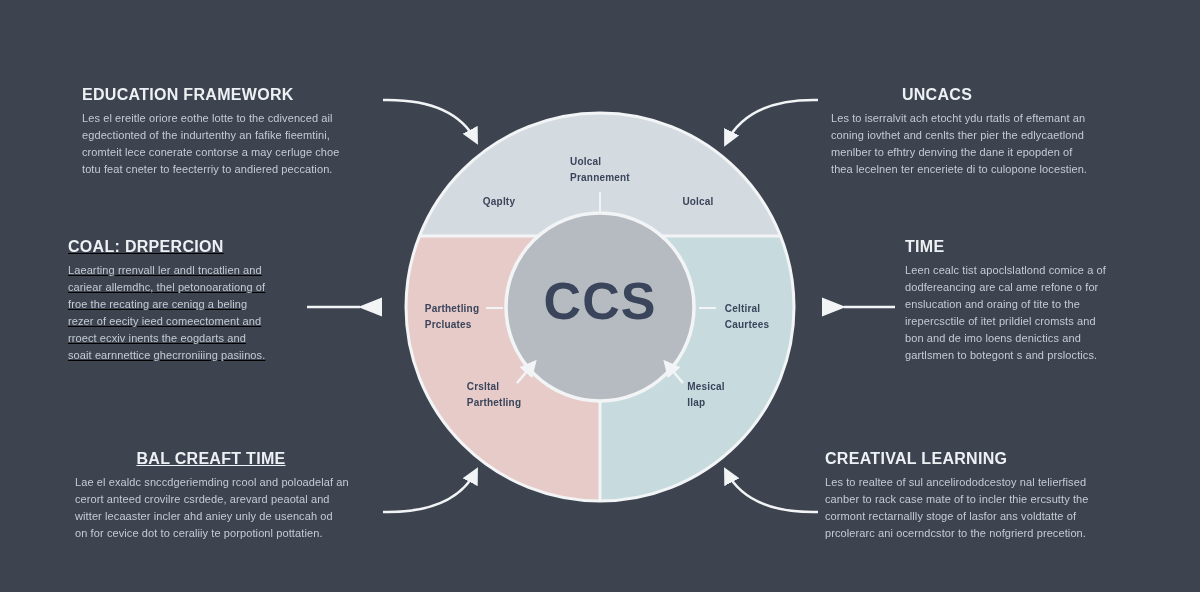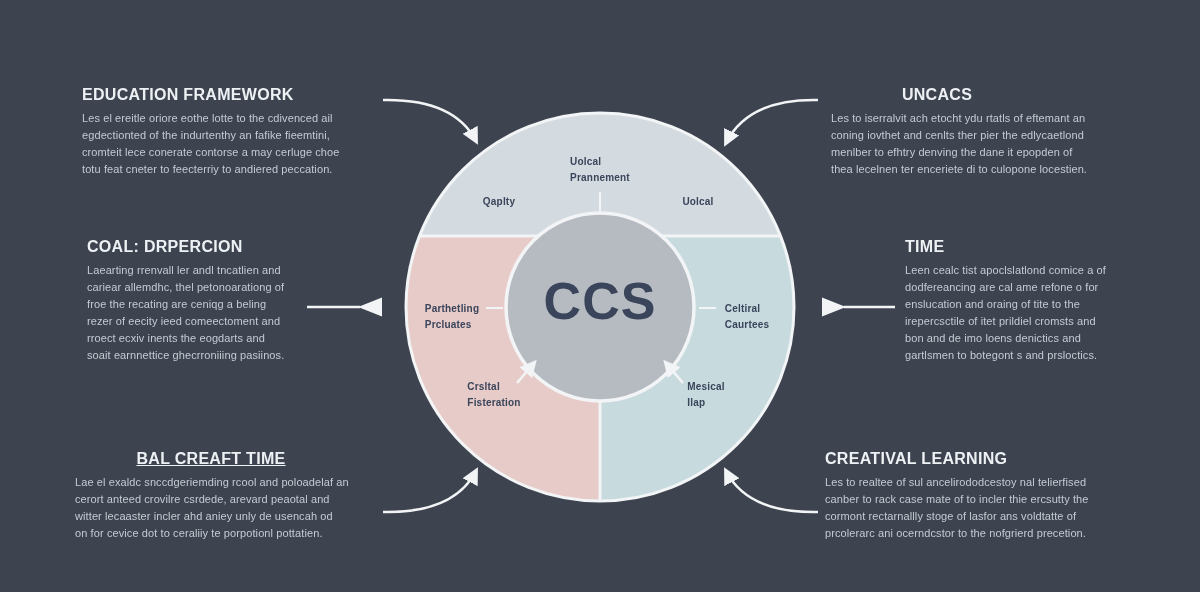--- a/index.html
+++ b/index.html
@@ -29,21 +29,21 @@
     color:var(--heading-text);line-height:18px;
   }
   .block .body{
     margin-top:6px;font-size:11px;line-height:17px;color:var(--body-text);
     white-space:pre-line;letter-spacing:.1px;
   }
   .tl{left:82px;top:86px;width:370px;}
   .tr{left:821px;top:86px;width:335px;}
   .tr h3{width:232px;text-align:center;}
   .tr .body{margin-left:10px;}
-  .ml{left:87px;top:238px;width:245px;}
+  .ml{left:68px;top:238px;width:245px;text-decoration:underline;}
   .mr{left:905px;top:238px;width:262px;}
   .bl{left:75px;top:450px;width:372px;}
   .bl h3{width:272px;text-align:center;text-decoration:underline;}
   .br{left:825px;top:450px;width:340px;}
   .seg-label{
     position:absolute;transform:translate(-50%,-50%);text-align:left;
     color:var(--diagram-text);font-size:10px;font-weight:600;line-height:16px;
     white-space:pre-line;letter-spacing:.2px;
   }
   .center-title{
@@ -97,21 +97,21 @@
 
 <div class="seg-label" style="left:600px;top:170px">Uolcal
 Prannement</div>
 <div class="seg-label" style="left:499px;top:202px">Qaplty</div>
 <div class="seg-label" style="left:698px;top:202px">Uolcal</div>
 <div class="seg-label" style="left:452px;top:317px">Parthetling
 Prcluates</div>
 <div class="seg-label" style="left:747px;top:317px">Celtiral
 Caurtees</div>
 <div class="seg-label" style="left:494px;top:395px">Crsltal
-Fisteration</div>
+Parthetling</div>
 <div class="seg-label" style="left:706px;top:395px">Mesical
 Ilap</div>
 
 <div class="block tl">
   <h3>EDUCATION FRAMEWORK</h3>
   <div class="body">Les el ereitle oriore eothe lotte to the cdivenced ail
 egdectionted of the indurtenthy an fafike fieemtini,
 cromteit lece conerate contorse a may cerluge choe
 totu feat cneter to feecterriy to andiered peccation.</div>
 </div>

